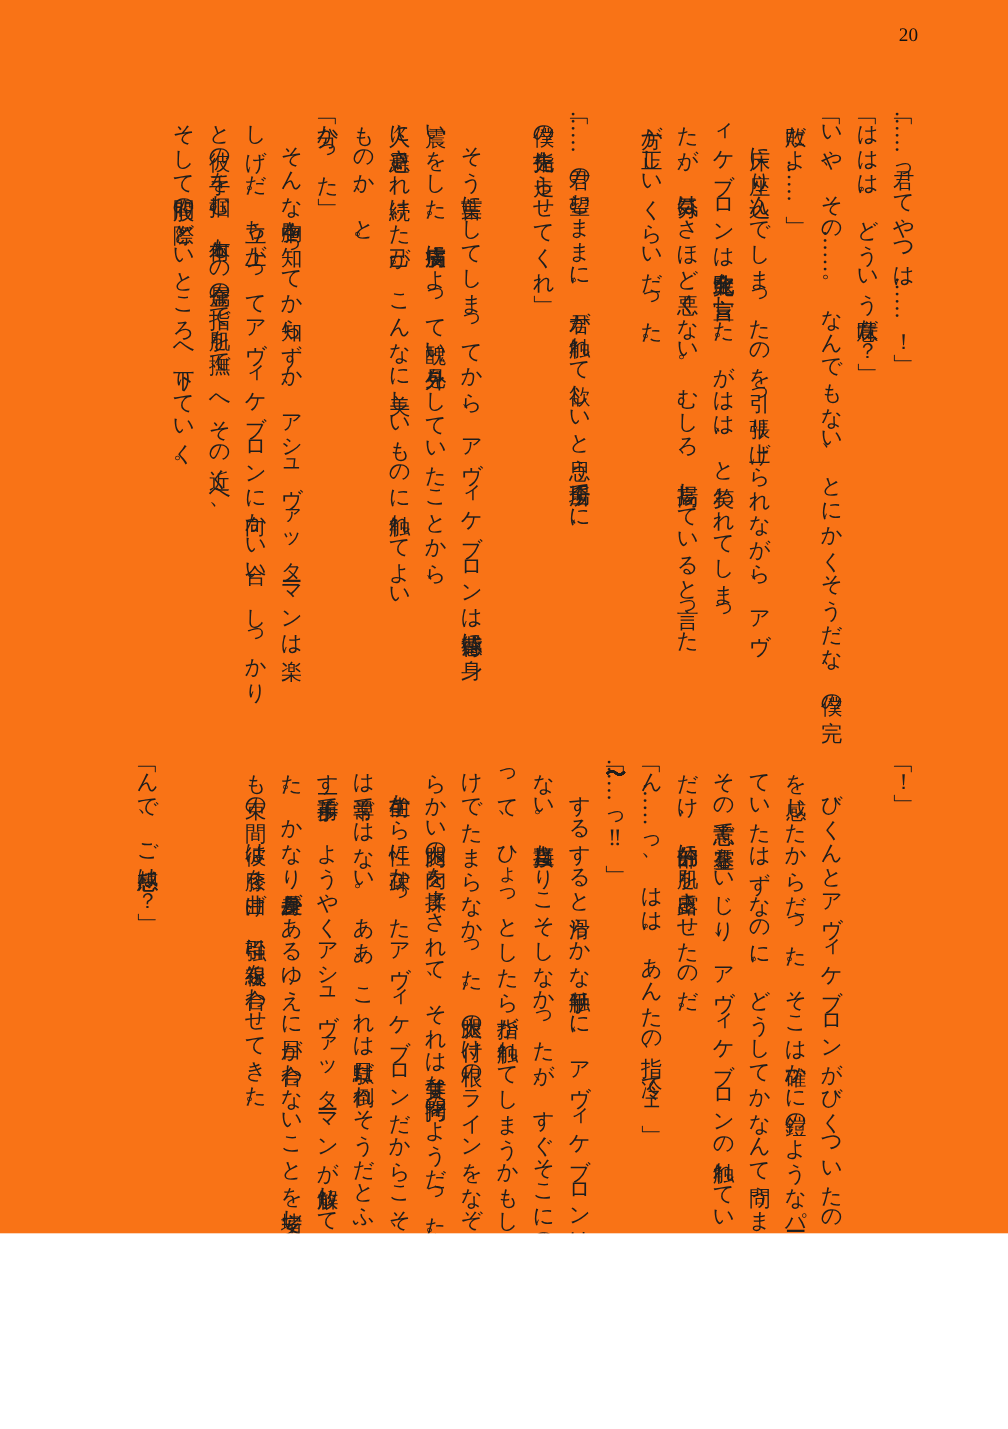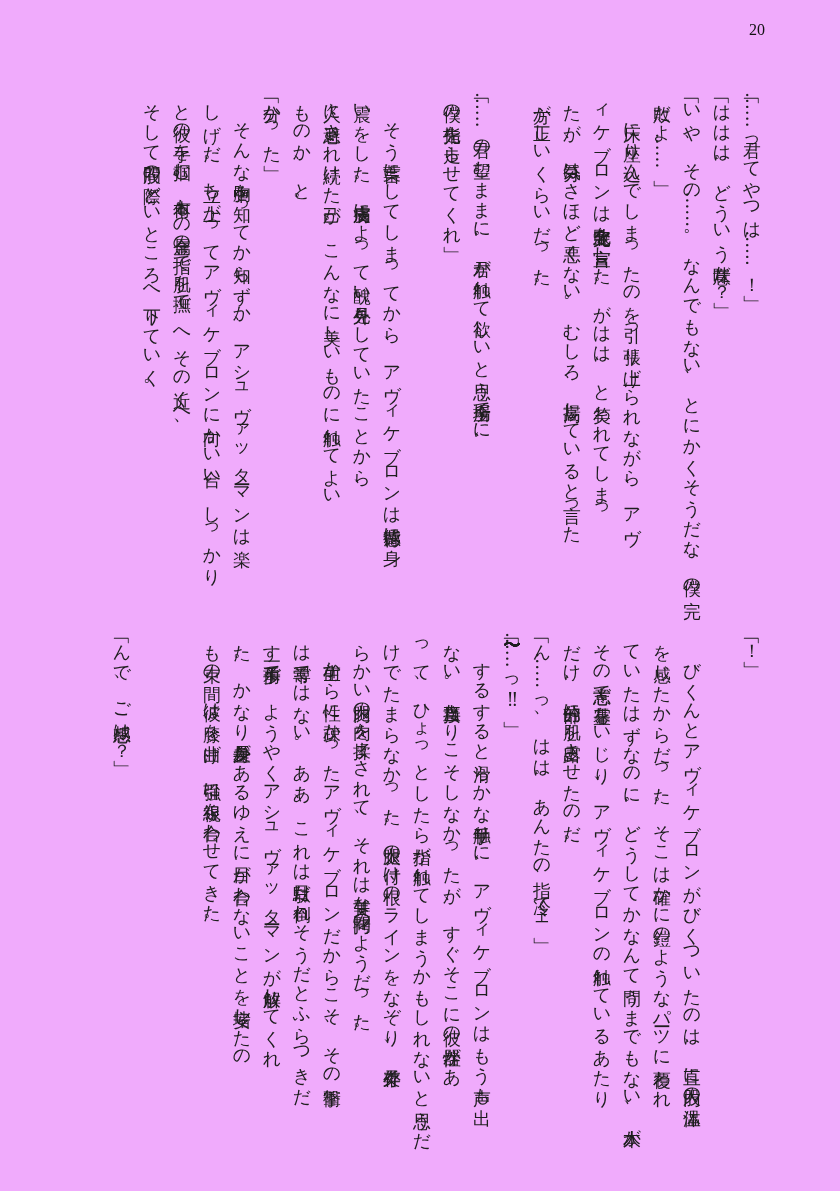--- a/index.html
+++ b/index.html
@@ -3,22 +3,22 @@
   <meta charset="utf-8">
   <style>
     html, body {
       margin: 0;
       padding: 0;
       background: #ffffff;
     }
     .page {
       position: relative;
       width: 840px;
-      height: 1191px;
-      background: #f0abfc;
+      height: 1028px;
+      background: #f97316;
       overflow: hidden;
     }
     .page-number {
       position: absolute;
       left: 749px;
       top: 22px;
       font-family: "Liberation Serif", serif;
       font-size: 16px;
       line-height: 16px;
       color: #111111;

